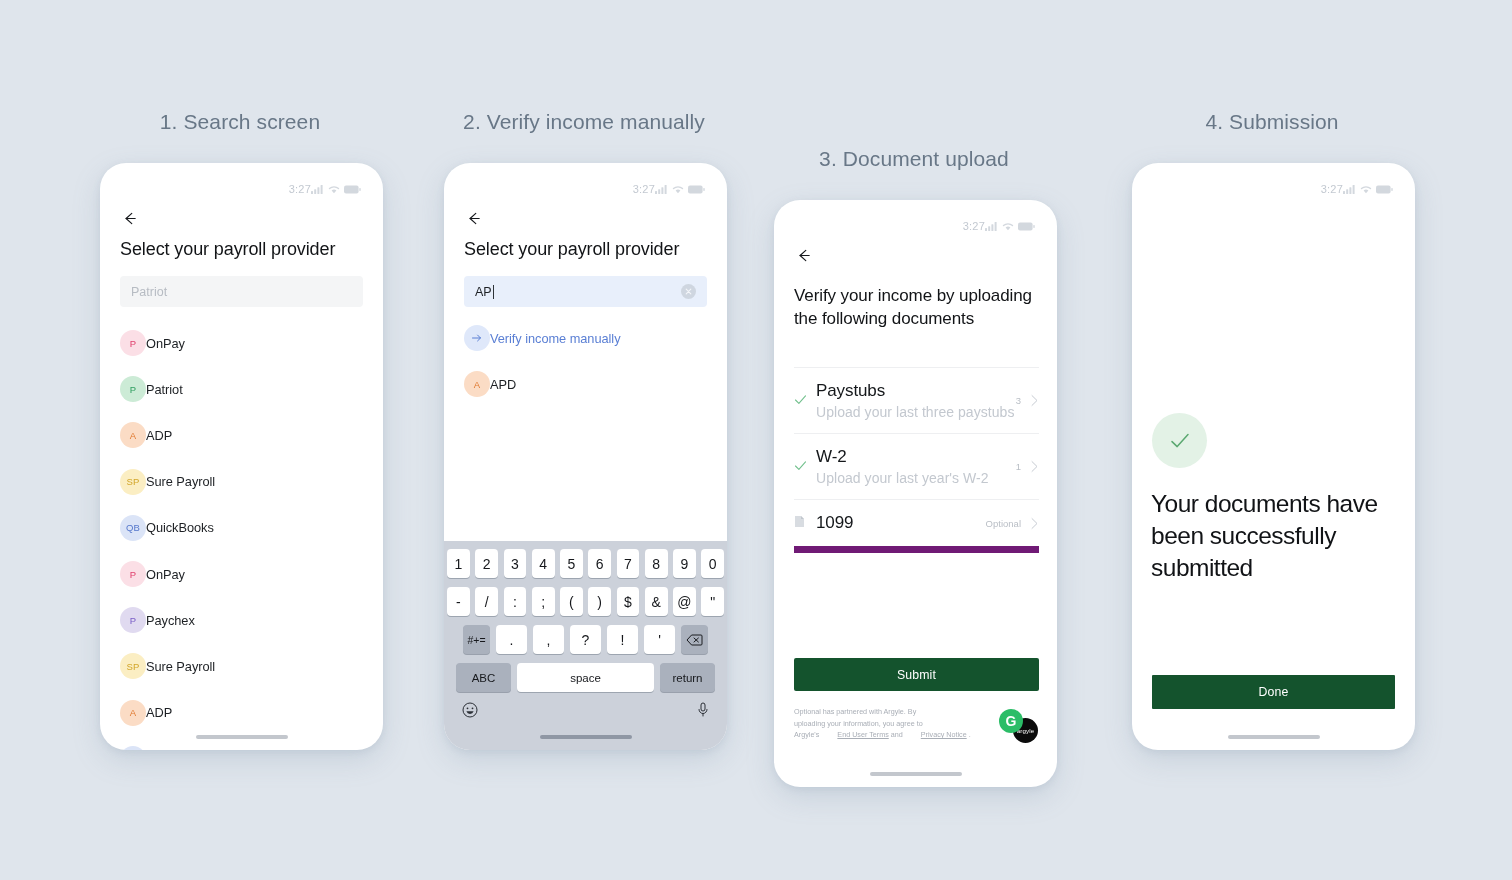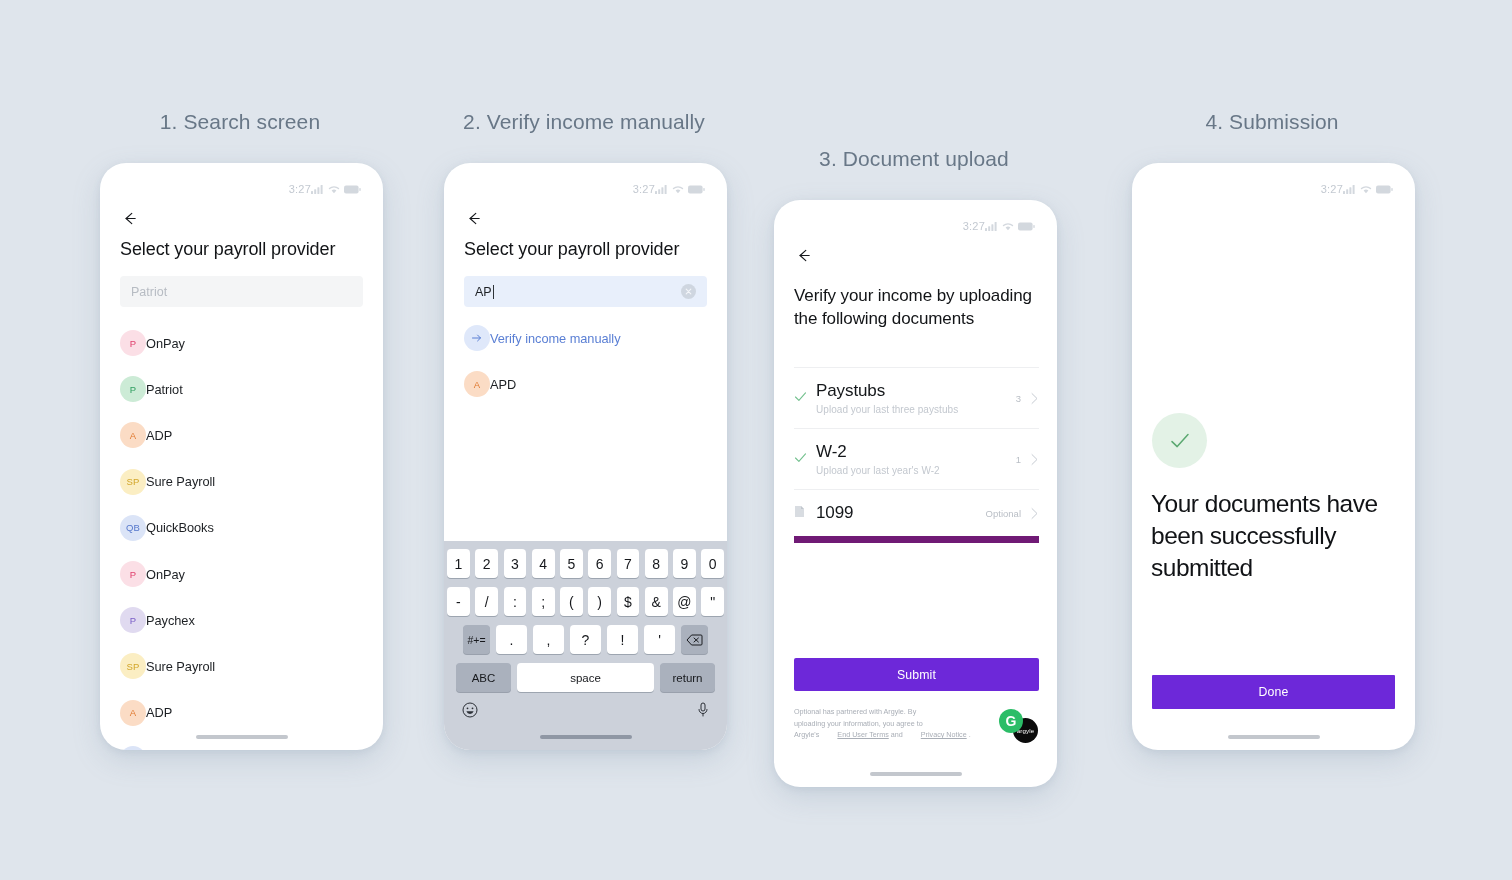--- a/index.html
+++ b/index.html
@@ -93,28 +93,28 @@
   
   .doclist { position: absolute; left: 20px; right: 18px; top: 167px; }
   .doc-row {
     position: relative; display: flex; align-items: center;
     padding: 13px 0 13px 22px; border-top: 1px solid #eeeff1;
   }
   .doc-row:last-child { border-bottom: 7px solid #701a75; }
   .doc-mark { position: absolute; left: 0; top: 50%; transform: translateY(-50%); }
   .doc-text { flex: 1; }
   .doc-name { font-size: 17px; color: #14171a; letter-spacing: -.1px; }
-  .doc-sub { font-size: 10px; color: #c3c8cf; margin-top: 3px; letter-spacing: .05px; }
+  .doc-sub { font-size: 14px; color: #c3c8cf; margin-top: 3px; letter-spacing: .05px; }
   .doc-meta { font-size: 9.5px; color: #b9bec5; margin-right: 9px; }
   .chev { display: block; }
 
   
   .primary-btn {
     position: absolute; left: 20px; right: 18px;
-    height: 33px; background: #6d28d9; color: #fff;
+    height: 33px; background: #14532d; color: #fff;
     border-radius: 2px; display: flex; align-items: center; justify-content: center;
     font-size: 12.3px; letter-spacing: .1px;
   }
   .submit-btn { top: 458px; }
   .done-btn { top: 512px; left: 20px; right: 20px; height: 34px; border-radius: 1px; }
 
   
   .legal {
     position: absolute; left: 20px; right: 18px; top: 506px;
     display: flex; align-items: flex-start; gap: 8px;

